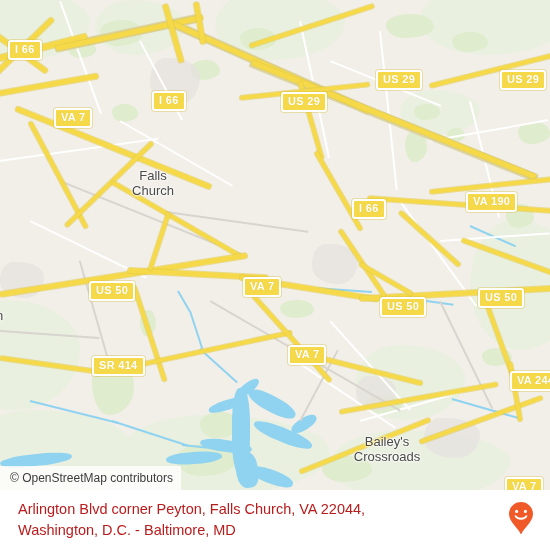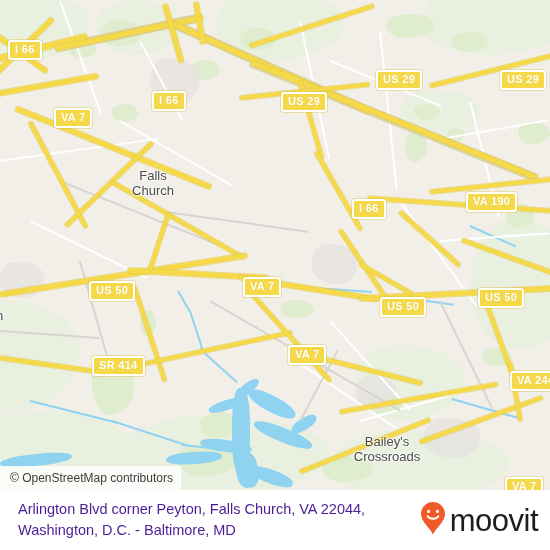--- a/index.html
+++ b/index.html
@@ -148,21 +148,21 @@
     position: absolute;
     left: 0; top: 490px;
     width: 550px; height: 60px;
     background: #ffffff;
     display: flex;
     align-items: center;
     justify-content: space-between;
     padding: 0 12px 0 18px;
   }
   #footer-text {
-    color: #4c1d95;
+    color: #b91c1c;
     font-size: 14.5px;
     line-height: 21px;
     white-space: pre-line;
   }
   #brand {
     display: flex;
     align-items: center;
     flex: none;
   }
   #brand-word {
@@ -344,17 +344,16 @@
 Washington, D.C. - Baltimore, MD</div>
     <div id="brand">
       <span style="display:inline-block;margin-right:4px;">
         <svg width="26" height="34" viewBox="0 0 26 34" aria-hidden="true">
           <path d="M13 1 C6.4 1 1 6.4 1 13 C1 21 11 28 12.4 32.4 C12.6 33.1 13.4 33.1 13.6 32.4 C15 28 25 21 25 13 C25 6.4 19.6 1 13 1 Z" fill="#f05a28"></path>
           <circle cx="8.6" cy="10.4" r="1.55" fill="#ffffff"></circle>
           <circle cx="17.4" cy="10.4" r="1.55" fill="#ffffff"></circle>
           <path d="M7.6 15.2 C9.2 18.6 16.8 18.6 18.4 15.2" fill="none" stroke="#ffffff" stroke-width="1.9" stroke-linecap="round"></path>
         </svg>
       </span>
-      <span id="brand-word">moovit</span>
     </div>
   </div>
 
 </div>
 
 </body></html>

